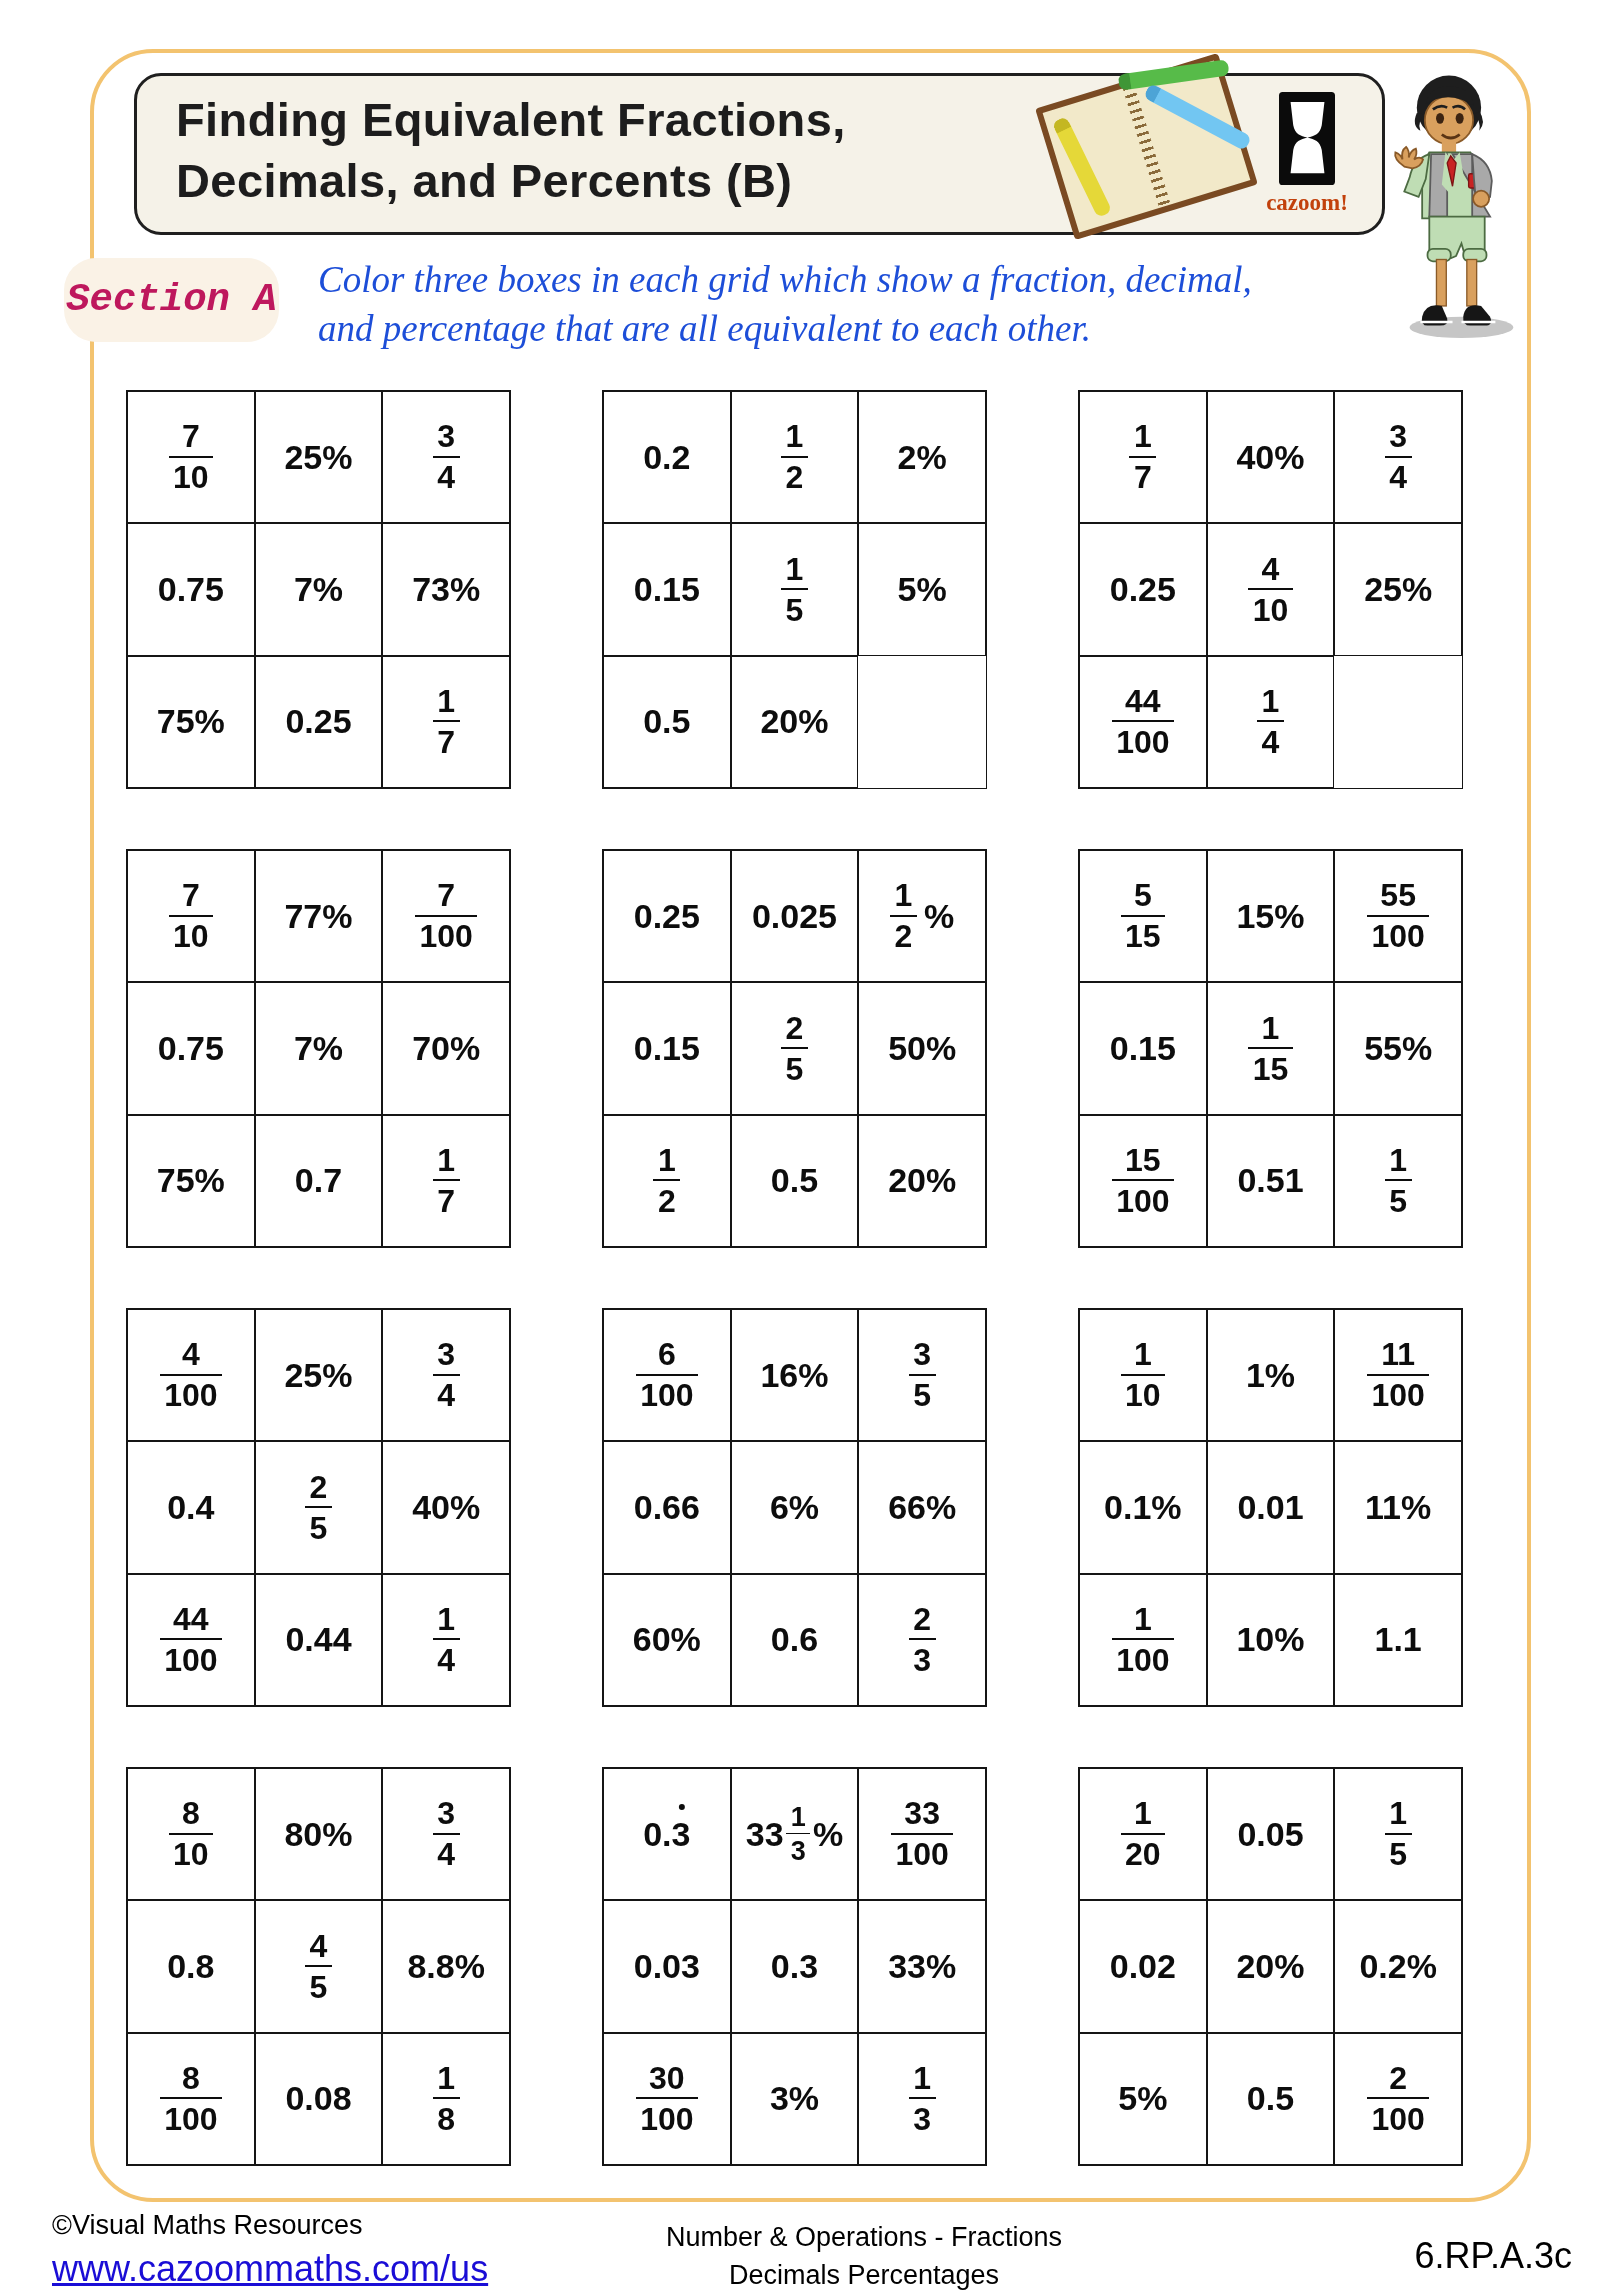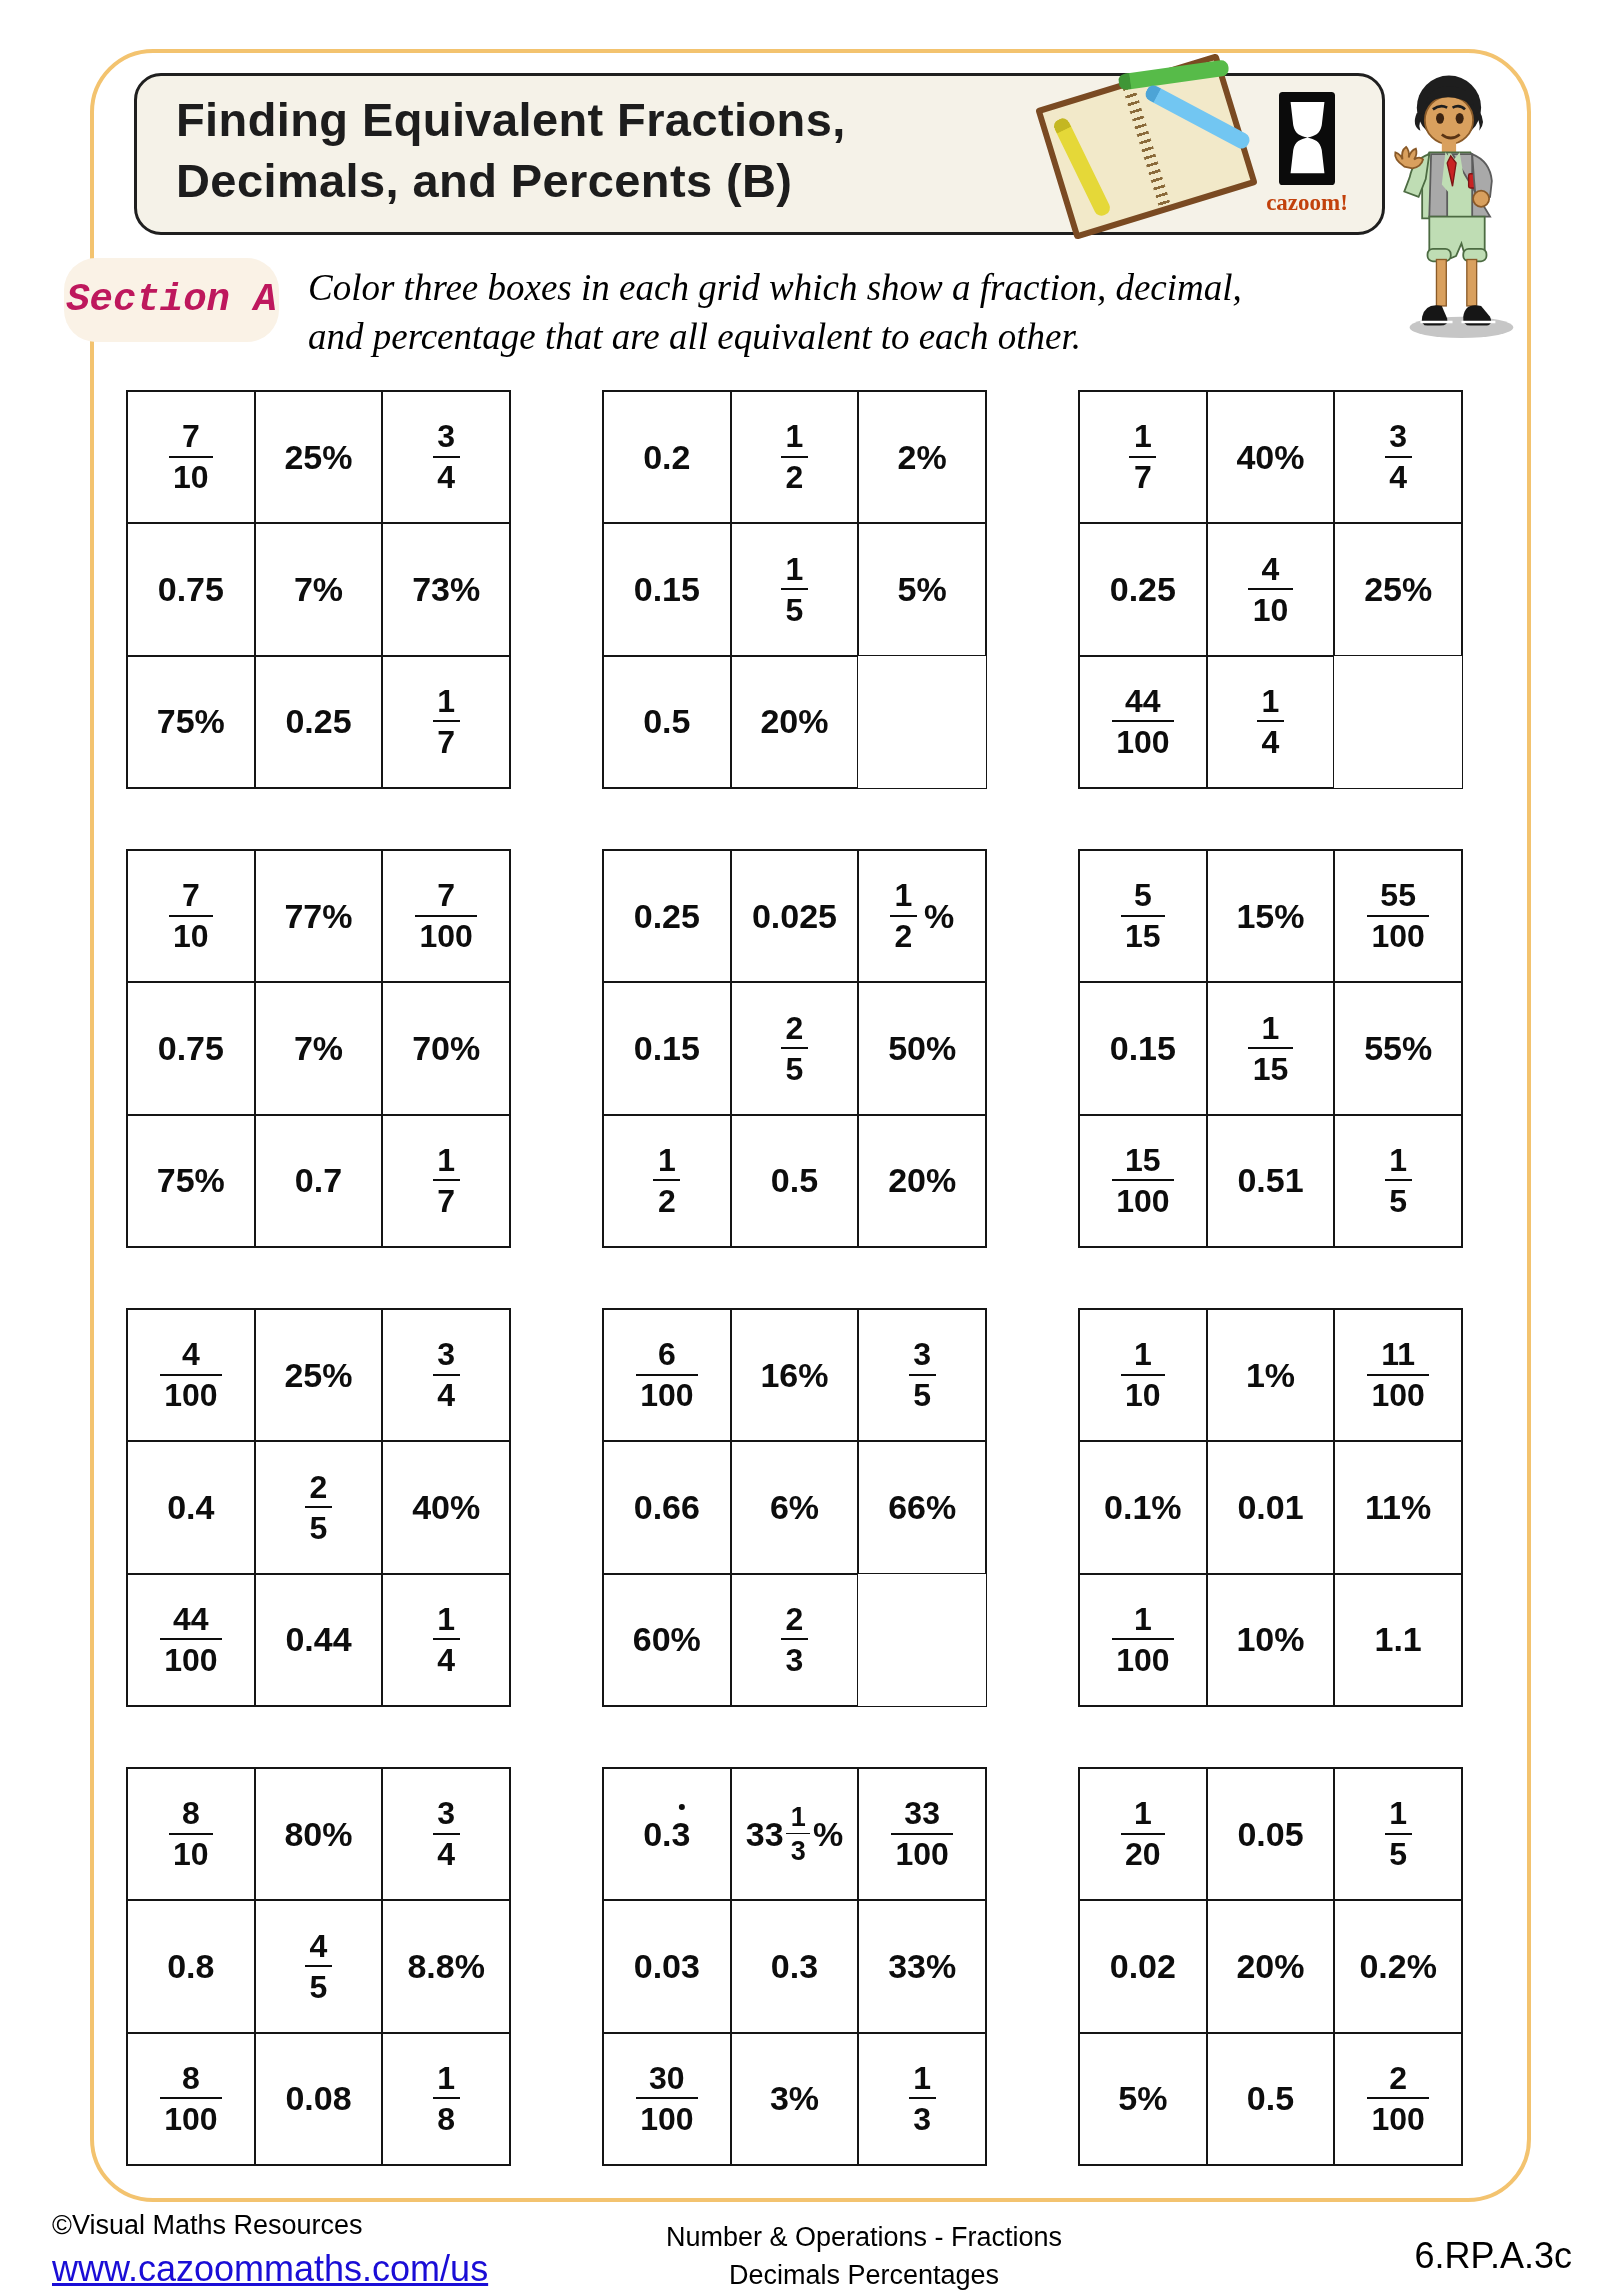--- a/index.html
+++ b/index.html
@@ -31,22 +31,22 @@
   .logo{position:absolute;left:1103px;top:16px;width:134px;display:flex;flex-direction:column;align-items:center;}
   .logo-mark{width:56px;height:93px;background:#0b0b0b;border-radius:3.6px;display:flex;align-items:center;justify-content:center;}
   .logo-word{font-family:"Liberation Serif",serif;font-weight:bold;font-size:23px;color:#c2410c;margin-top:5px;}
 
   .boy{position:absolute;left:1390px;top:68px;width:134px;height:274px;}
 
   
   .section-label{position:absolute;left:64px;top:258px;width:215px;height:84px;
     background:#FAF2E6;border-radius:32px;display:flex;align-items:center;justify-content:center;
     font-family:Liberation Mono, monospace;font-style:italic;font-weight:bold;font-size:39px;color:#be185d;}
-  .instructions{position:absolute;left:308px;top:256px;width:1003px;
-    font-family:"Liberation Serif",serif;font-style:italic;font-size:37px;line-height:1.32;color:#000000;margin-top:8px;}
+  .instructions{position:absolute;left:318px;top:256px;width:1003px;
+    font-family:"Liberation Serif",serif;font-style:italic;font-size:37px;line-height:1.32;color:#1d4ed8;}
 
   
   .grids{position:absolute;left:126px;top:390px;display:grid;
     grid-template-columns:repeat(3,383px);column-gap:93px;row-gap:60px;}
   .mini-grid{width:383px;height:397px;display:grid;
     grid-template-columns:repeat(3,1fr);grid-template-rows:repeat(3,1fr);
     border:1.8px solid #151515;background:#ffffff;}
   .cell{border:0.9px solid #151515;display:flex;align-items:center;justify-content:center;
     font-weight:bold;font-size:34px;color:#0d0d0d;gap:7.2px;}
   .fr{display:inline-flex;flex-direction:column;align-items:center;font-size:32px;line-height:1.08;}
@@ -437,20 +437,23 @@
         <div class="cell">
           <span>6%</span>
         </div>
         <div class="cell">
           <span>66%</span>
         </div>
         <div class="cell">
           <span>60%</span>
         </div>
         <div class="cell">
+          <span>0.6</span>
+        </div>
+        <div class="cell">
           <span class="fr">
             <span class="num">2</span>
             <span class="den">3</span>
           </span>
         </div>
       </div>
       <div class="mini-grid">
         <div class="cell">
           <span class="fr">
             <span class="num">1</span>

